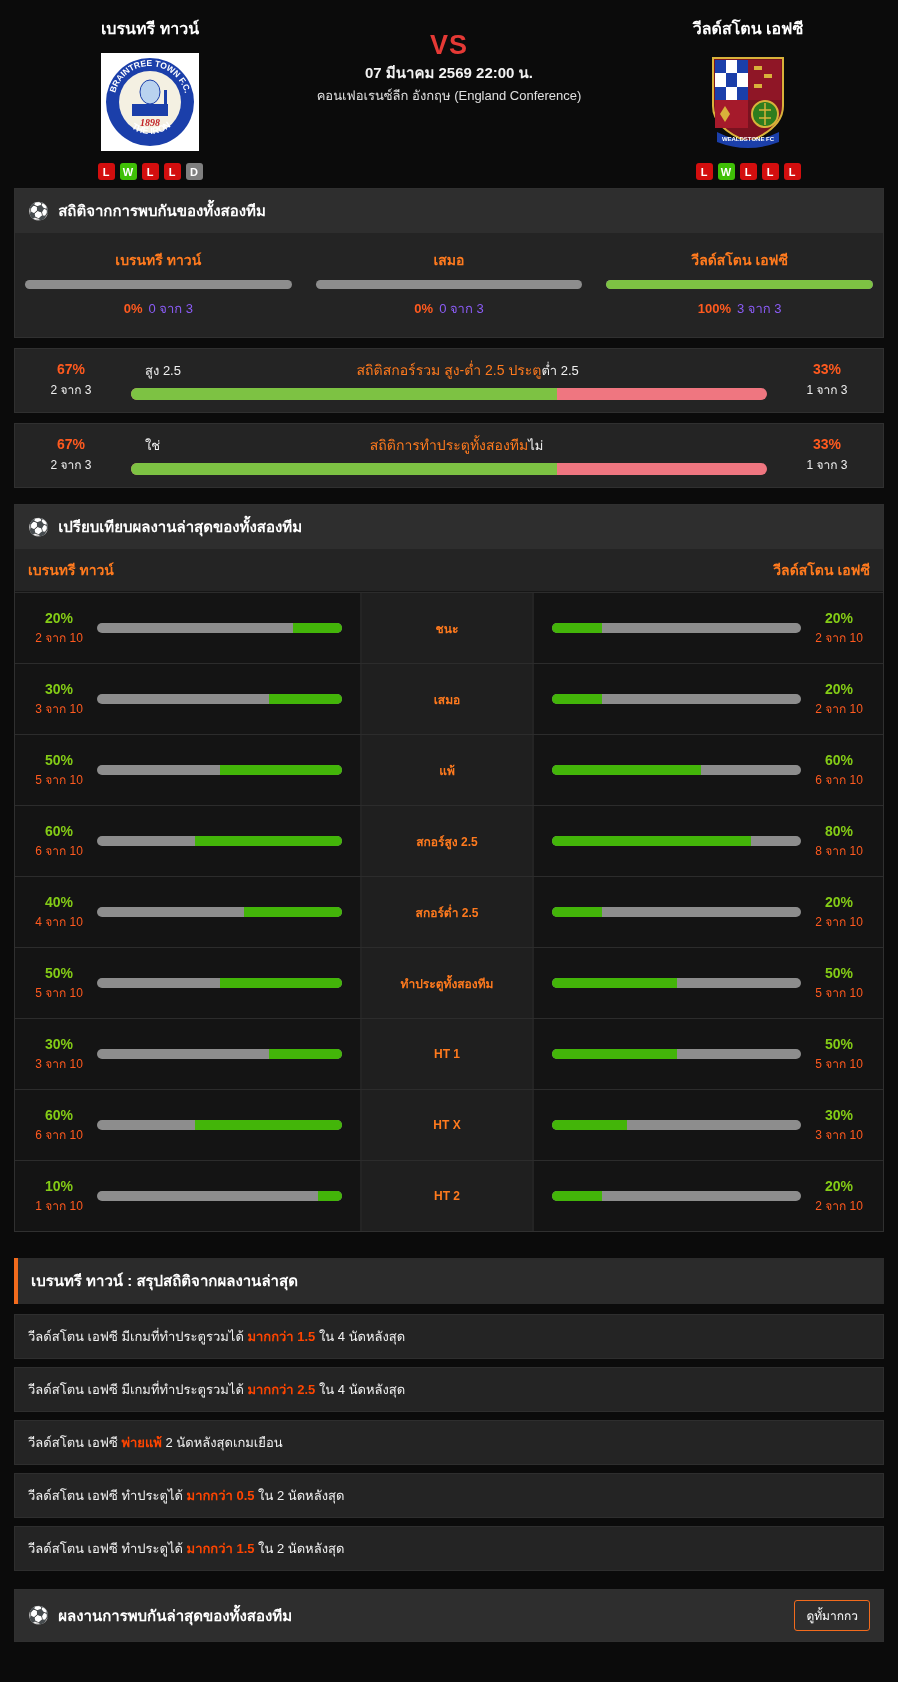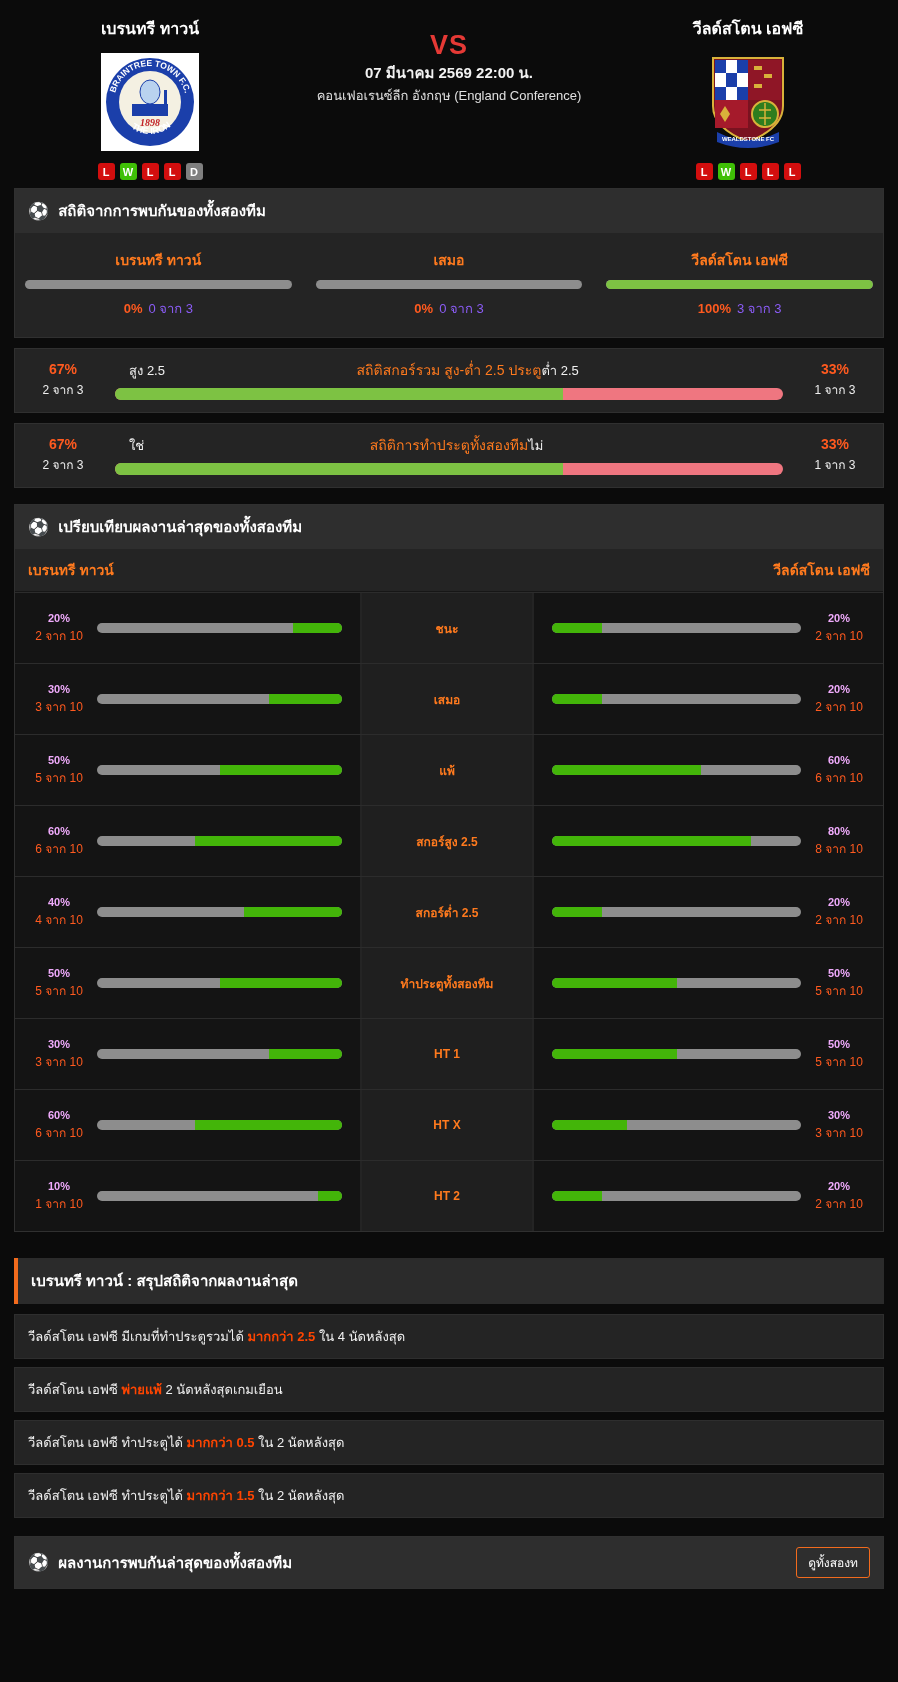--- a/index.html
+++ b/index.html
@@ -26,39 +26,39 @@
 
 .h2h-cols{display:grid;grid-template-columns:1fr 1fr 1fr;padding:16px 10px 18px;gap:24px}
 .h2h-col{display:flex;flex-direction:column;align-items:center;gap:9px}
 .h2h-col .nm{color:#ff7a1e;font-weight:bold;font-size:14px}
 .track{position:relative;width:100%;height:9px;border-radius:5px;background:#8d8d8d;overflow:hidden}
 .track i{position:absolute;left:0;top:0;bottom:0;background:#7dc243;border-radius:5px}
 .h2h-col .nums{font-size:13px}
 .pct-o{color:#ff5a1f;font-weight:bold}
 .cnt-w{color:#8b5cf6;margin-left:6px}
 
-.duel{display:grid;grid-template-columns:96px 1fr 96px;align-items:center;padding:10px 0 12px;gap:4px}
+.duel{display:grid;grid-template-columns:96px 1fr 96px;align-items:center;padding:10px 8px 12px;gap:12px}
 .duel-side{display:flex;flex-direction:column;align-items:center;gap:3px}
 .duel-side b{color:#ff5a1f;font-size:14px}
 .duel-side span{font-size:12px;color:#eee}
 .duel-mid{display:flex;flex-direction:column;gap:7px}
 .duel-labels{display:grid;grid-template-columns:1fr auto 1fr;align-items:end}
 .duel-labels .ll{font-size:13px;color:#f0f0f0;text-align:left;padding-left:14px}
 .duel-labels .tt{font-size:14px;font-weight:normal;color:#ff7a1e;text-align:right}
 .duel-labels .rr{font-size:13px;color:#f0f0f0;text-align:left;padding-right:14px}
 .duel-bar{position:relative;height:12px;border-radius:6px;background:#ef7680;overflow:hidden}
 .duel-bar i{position:absolute;left:0;top:0;bottom:0;background:#7dc243}
 
 .cmp-teams{display:flex;justify-content:space-between;padding:10px 13px;background:#242424;border-bottom:1px solid #161616}
 .cmp-teams span{color:#ff7a1e;font-weight:bold;font-size:14px}
 .cmp-row{display:grid;grid-template-columns:345px 174px 1fr;border-top:1px solid #2c2c2c}
 .cmp-side{background:#141414;display:flex;align-items:center;gap:12px;padding:0 18px;height:70px}
 .cmp-side.rgt{flex-direction:row}
 .cmp-pct{display:flex;flex-direction:column;align-items:center;gap:2px;min-width:52px}
-.cmp-pct b{font-size:11px;color:#f0abfc}
+.cmp-pct b{font-size:14px;color:#84cc16}
 .cmp-pct span{font-size:12px;color:#ff5a1f}
 .cmp-bar{position:relative;flex:1;height:10px;border-radius:5px;background:#8d8d8d;overflow:hidden}
 .cmp-bar i{position:absolute;top:0;bottom:0;background:#43b509}
 .cmp-bar.from-right i{right:0}
 .cmp-bar.from-left i{left:0}
 .cmp-label{background:#1f1f1f;display:flex;align-items:center;justify-content:center;color:#ff7a1e;font-weight:bold;font-size:12px;margin:0 2px}
 
 .sum-head{background:#2b2b2b;border-left:4px solid #f26b1d;margin:8px 14px 10px;padding:11px 13px;font-size:15px;font-weight:bold}
 .sum-item{background:#242424;border:1px solid #2e2e2e;margin:0 14px 8px;padding:11px 13px;font-size:13px;color:#f1f1f1}
 .sum-item b{color:#ff4500;font-weight:bold}
@@ -405,29 +405,30 @@
               <span>2 จาก 10</span>
             </div>
     </div>
   </div>
       </div>
   </section>
 
   <div style="height:8px"></div>
   <div class="sum-head">เบรนทรี ทาวน์ : สรุปสถิติจากผลงานล่าสุด</div>
   <div>
+  <div class="sum-item">วีลด์สโตน เอฟซี  มีเกมที่ทำประตูรวมได้ <b>มากกว่า 1.5</b> ใน 4 นัดหลังสุด</div>
   <div class="sum-item">วีลด์สโตน เอฟซี  มีเกมที่ทำประตูรวมได้ <b>มากกว่า 2.5</b> ใน 4 นัดหลังสุด</div>
   <div class="sum-item">วีลด์สโตน เอฟซี <b>พ่ายแพ้</b> 2 นัดหลังสุดเกมเยือน</div>
   <div class="sum-item">วีลด์สโตน เอฟซี  ทำประตูได้ <b>มากกว่า 0.5</b> ใน 2 นัดหลังสุด</div>
   <div class="sum-item">วีลด์สโตน เอฟซี  ทำประตูได้ <b>มากกว่า 1.5</b> ใน 2 นัดหลังสุด</div>
     </div>
 
   <section class="box" style="margin-top:18px">
     <div class="sec-head">
       <span class="ball">⚽</span>
       <span>ผลงานการพบกันล่าสุดของทั้งสองทีม</span>
       <span class="spacer"></span>
-      <button class="btn-all">ดูทั้งสองท</button>
+      <button class="btn-all">ดูทั้มากกว</button>
     </div>
 
   </section>
 
 </div>
 
 </body></html>

